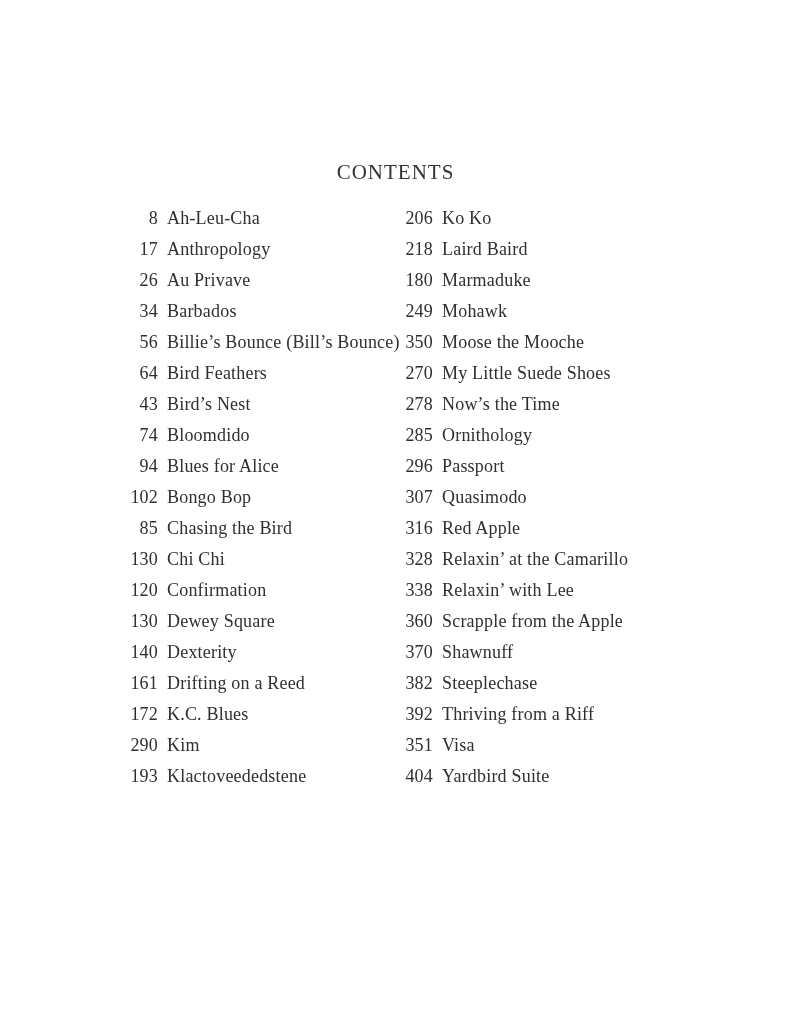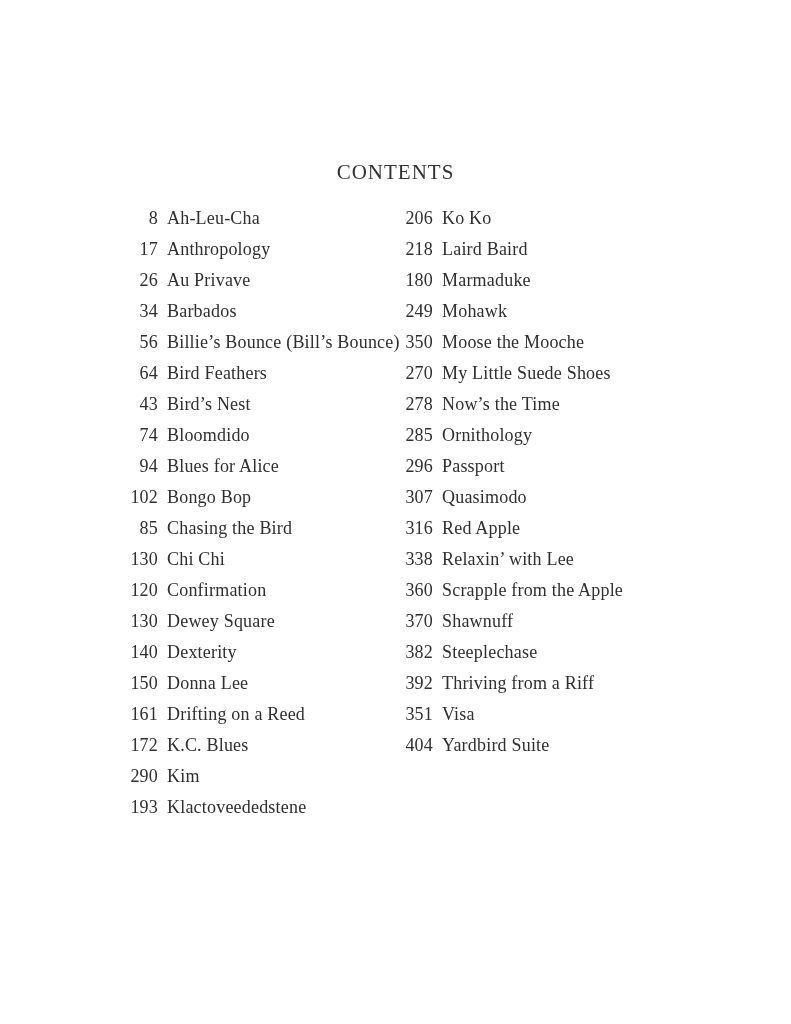--- a/index.html
+++ b/index.html
@@ -124,24 +124,20 @@
   <div class="row">
     <span class="num">130</span>
     <span class="song">Dewey Square</span>
   </div>
 
   <div class="row">
     <span class="num">140</span>
     <span class="song">Dexterity</span>
   </div>
 
-  <div class="row">
-    <span class="num">150</span>
-    <span class="song">Donna Lee</span>
-  </div>
 
   <div class="row">
     <span class="num">161</span>
     <span class="song">Drifting on a Reed</span>
   </div>
 
   <div class="row">
     <span class="num">172</span>
     <span class="song">K.C. Blues</span>
   </div>
@@ -207,20 +203,24 @@
   <div class="row">
     <span class="num">307</span>
     <span class="song">Quasimodo</span>
   </div>
 
   <div class="row">
     <span class="num">316</span>
     <span class="song">Red Apple</span>
   </div>
 
+  <div class="row">
+    <span class="num">328</span>
+    <span class="song">Relaxin’ at the Camarillo</span>
+  </div>
 
   <div class="row">
     <span class="num">338</span>
     <span class="song">Relaxin’ with Lee</span>
   </div>
 
   <div class="row">
     <span class="num">360</span>
     <span class="song">Scrapple from the Apple</span>
   </div>

